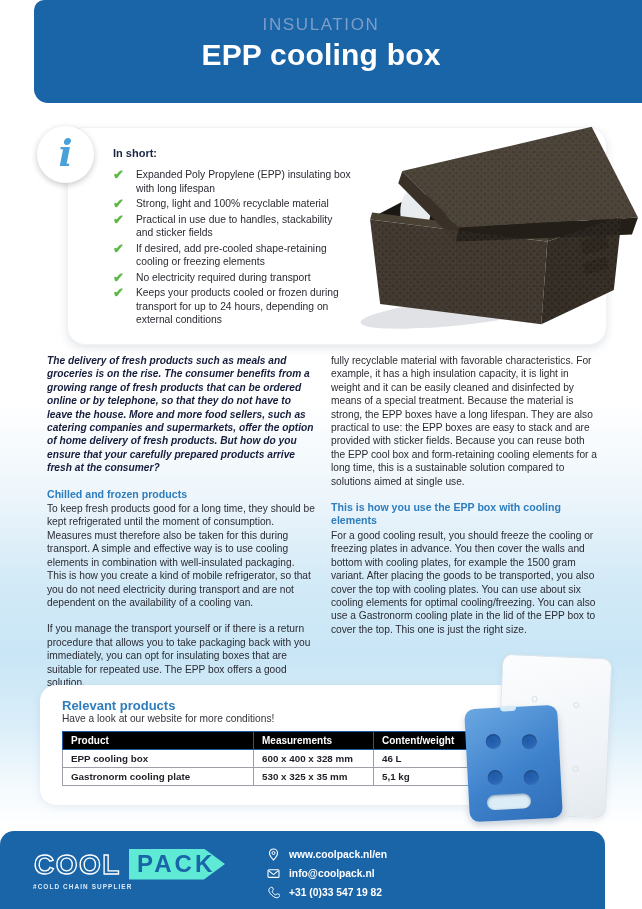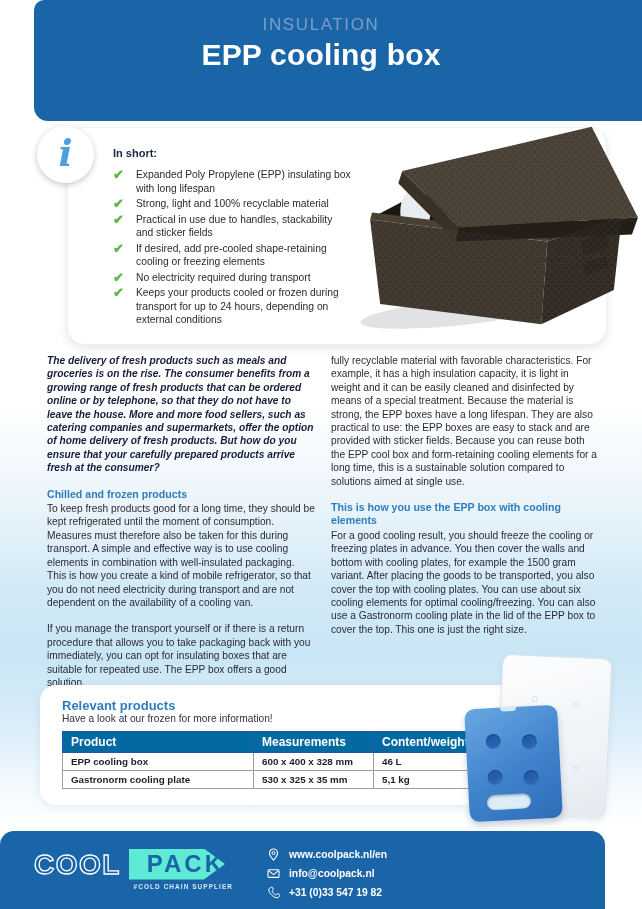--- a/index.html
+++ b/index.html
@@ -7,21 +7,21 @@
   body { font-family:"Liberation Sans", sans-serif; }
 
   .page {
     position:relative; width:642px; height:909px; overflow:hidden;
     background: linear-gradient(180deg,#ffffff 0%,#ffffff 44%,#eef6fb 54%,
       #d3eaf7 64%,#c9e6f6 72%,#daeef9 80%,#f2f9fd 86%,#ffffff 91%,#ffffff 100%);
   }
 
   
   .header-band {
-    position:absolute; left:34px; top:0; right:0; height:121px;
+    position:absolute; left:34px; top:0; right:0; height:103px;
     background:#1a64a8; border-radius:10px 0 0 14px;
   }
   .header-inner { position:relative; left:-17px; width:100%; text-align:center; padding-top:15px; }
   .eyebrow { font-size:17px; letter-spacing:1.6px; color:#7e9dc7; font-weight:400; }
   .doc-title { font-size:30px; font-weight:bold; color:#ffffff; margin-top:3px; letter-spacing:.2px; }
 
   
   .info-card {
     position:absolute; left:67px; top:127px; width:540px; height:218px;
     background:#fff; border:1px solid #f0f2f4; border-radius:18px;
@@ -52,21 +52,21 @@
 
   
   .relevant-card {
     position:absolute; left:40px; top:685px; width:562px; height:120px;
     background:#fff; border-radius:16px; box-shadow:0 2px 8px rgba(30,80,140,.10); z-index:2;
   }
   .relevant-h { position:absolute; left:22px; top:13px; font-size:13px; font-weight:bold; color:#2e7dbe;text-align:right; }
   .relevant-sub { position:absolute; left:22px; top:28px; font-size:10.2px; color:#33343c; }
   .products-table { position:absolute; left:22px; top:46px; border-collapse:collapse; table-layout:fixed; }
   .products-table th {
-    background:#0369a1; color:#fff; font-size:12px; font-weight:bold;
+    background:#000000; color:#fff; font-size:10px; font-weight:bold;
     text-align:left; padding:3px 8px; border:1px solid #1d5ca5;
   }
   .products-table td {
     font-size:9.8px; font-weight:bold; color:#1f1f26;
     padding:3px 8px; border:1px solid #9aa0a6; background:#fff;
   }
 
   
   .plate-white {
     position:absolute; left:499px; top:656px; width:110px; height:160px; z-index:3;
@@ -93,21 +93,21 @@
   .plate-blue .notch {
     position:absolute; left:36px; top:-1px; width:16px; height:5px; border-radius:0 0 4px 4px;
     background:#d5e9f6;
   }
 
   
   .footer-band {
     position:absolute; left:0; top:831px; width:605px; height:78px;
     background:#1a64a8; border-radius:14px 14px 0 0; z-index:5;
   }
-  .logo { position:absolute; left:33px; top:17px; width:200px;text-align:right; }
+  .logo { position:absolute; left:33px; top:17px; width:200px; }
   .logo-row { display:flex; align-items:center; }
   .pack-tag {
     width:96px; height:31px; background:#5eead4; margin-left:2px;
     clip-path:polygon(0 0,78% 0,100% 50%,78% 100%,0 100%);
     color:#1a64a8; font-size:24px; font-weight:bold; letter-spacing:3px;
     line-height:30px; padding-left:8px;
   }
   .logo-tagline { margin-top:3px; font-size:6.4px; letter-spacing:1.1px; color:#dcebf6; font-weight:bold; }
 
   .contact-col { position:absolute; left:267px; top:14px; }
@@ -201,21 +201,21 @@
     </div>
     <div class="col">
       <p>fully recyclable material with favorable characteristics. For example, it has a high insulation capacity, it is light in weight and it can be easily cleaned and disinfected by means of a special treatment. Because the material is strong, the EPP boxes have a long lifespan. They are also practical to use: the EPP boxes are easy to stack and are provided with sticker fields. Because you can reuse both the EPP cool box and form-retaining cooling elements for a long time, this is a sustainable solution compared to solutions aimed at single use.</p>
       <div class="blue-h">This is how you use the EPP box with cooling elements</div>
       <p>For a good cooling result, you should freeze the cooling or freezing plates in advance. You then cover the walls and bottom with cooling plates, for example the 1500 gram variant. After placing the goods to be transported, you also cover the top with cooling plates. You can use about six cooling elements for optimal cooling/freezing. You can also use a Gastronorm cooling plate in the lid of the EPP box to cover the top. This one is just the right size.</p>
     </div>
   </div>
 
   <div class="relevant-card">
     <div class="relevant-h">Relevant products</div>
-    <div class="relevant-sub">Have a look at our frozen for more information!</div>
+    <div class="relevant-sub">Have a look at our website for more conditions!</div>
     <table class="products-table">
       <colgroup>
           <col style="width:191px">
           <col style="width:120px">
           <col style="width:207px">
         </colgroup>
       <thead>
         <tr>
           <th>Product</th>
           <th>Measurements</th>

